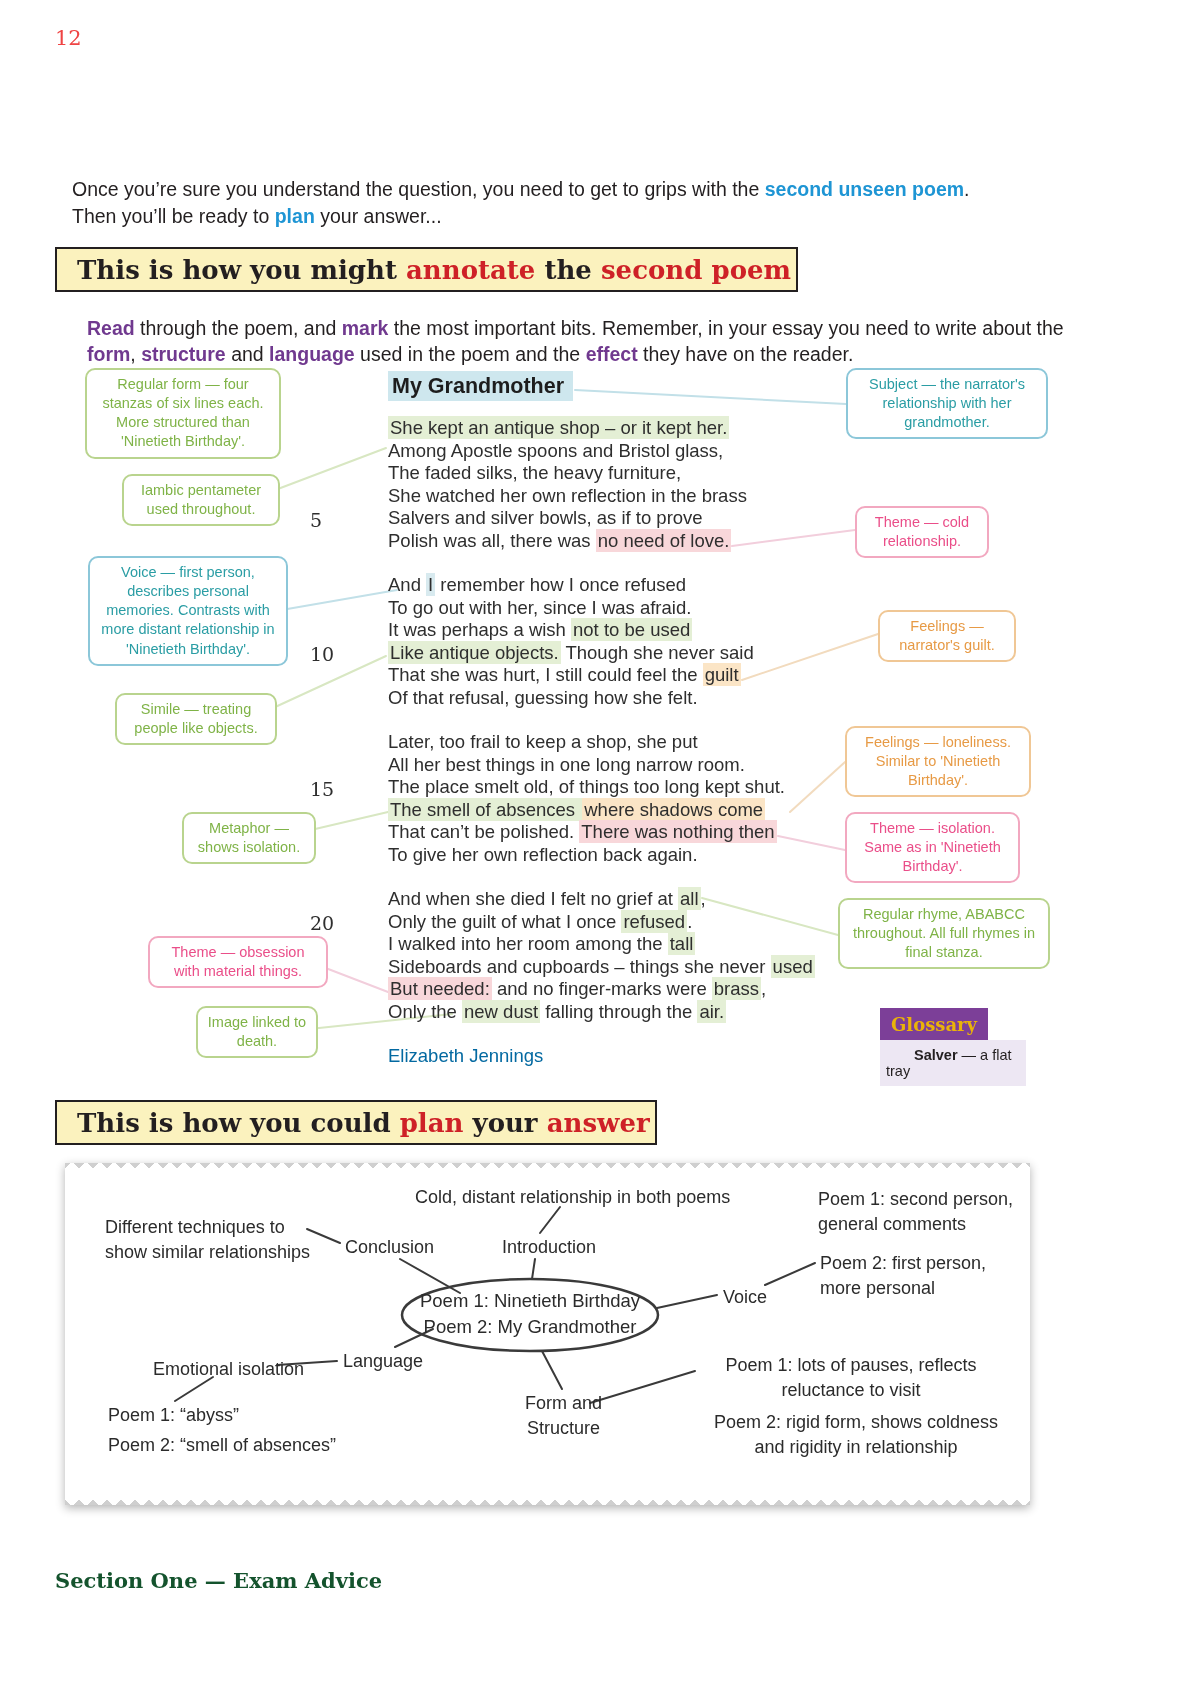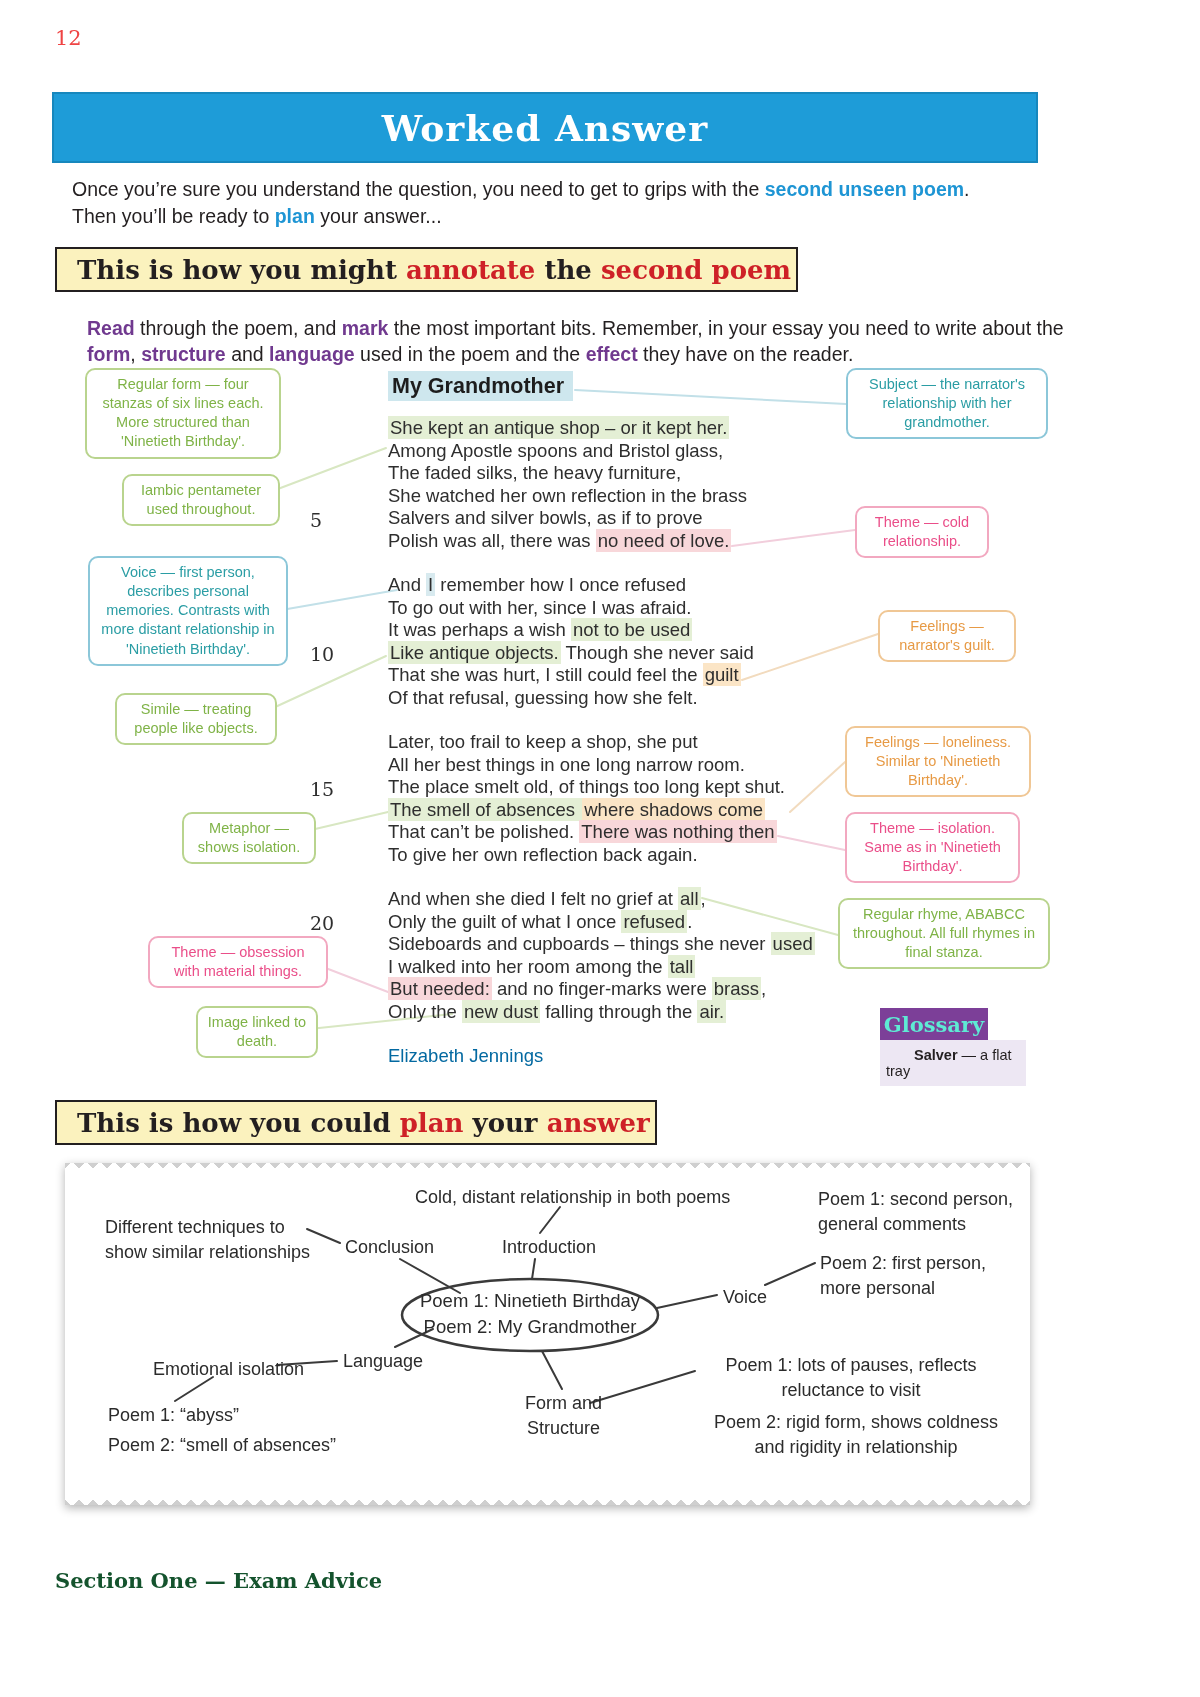--- a/index.html
+++ b/index.html
@@ -45,21 +45,21 @@
 
   .anno{position:absolute;z-index:2;background:#ffffff;border-radius:10px;padding:5px 8px;text-align:center;
         font-size:14.5px;line-height:1.32;box-sizing:content-box;}
   .anno-green{border:2px solid #B9D48E;color:#7FB347;}
   .anno-teal{border:2px solid #8CC7D9;color:#2A9DA4;}
   .anno-pink{border:2px solid #F2A8C0;color:#EA4E89;}
   .anno-orange{border:2px solid #F0C795;color:#E79A45;}
 
   .glossary-header{position:absolute;left:880px;top:1008px;width:108px;height:32px;background:#7C3F98;z-index:2;
                    display:flex;align-items:center;justify-content:center;}
-  .glossary-header span{font-family:"DejaVu Serif",serif;font-weight:700;font-size:21px;color:#5eead4;}
+  .glossary-header span{font-family:"DejaVu Serif",serif;font-weight:700;font-size:18px;color:#eab308;}
   .glossary-body{position:absolute;left:880px;top:1040px;width:146px;background:#EDE7F3;z-index:2;
                  padding:7px 6px;font-size:14.5px;color:#231F20;box-sizing:border-box;}
   .gterm{font-weight:bold;margin-left:28px;}
 
   .paper{position:absolute;left:65px;top:1163px;width:965px;height:342px;background:#ffffff;
          box-shadow:0 3px 9px rgba(0,0,0,0.3);z-index:2;}
   .tear{position:absolute;left:0;right:0;height:7px;}
   .tear-top{top:0;background-image:linear-gradient(135deg,#cfcfcf 25%,transparent 25%),linear-gradient(225deg,#cfcfcf 25%,transparent 25%);background-size:14px 7px;background-repeat:repeat-x;}
   .tear-bottom{bottom:0;background-image:linear-gradient(45deg,#cfcfcf 25%,transparent 25%),linear-gradient(315deg,#cfcfcf 25%,transparent 25%);background-size:14px 7px;background-repeat:repeat-x;}
   .mm-svg{position:absolute;left:0;top:0;}
@@ -69,23 +69,20 @@
   .footer{position:absolute;left:55px;top:1568px;font-family:"DejaVu Serif",serif;font-weight:700;
           font-size:21px;color:#14532d;}
 </style>
 </head>
 <body>
 
 <div class="page">
 
   <div class="page-number">12</div>
 
-  <div class="banner-blue">
-    <span>Worked Answer</span>
-  </div>
 
   <div class="intro">
     <div><span class="c-plain">Once you’re sure you understand the question, you need to get to grips with the </span><span class="c-blue">second unseen poem</span><span class="c-plain">.</span></div>
     <div><span class="c-plain">Then you’ll be ready to </span><span class="c-blue">plan</span><span class="c-plain"> your answer...</span></div>
   </div>
 
   <div class="banner-yellow b1">
       <span><span class="c-plain">This is how you might </span><span class="c-red">annotate</span><span class="c-plain"> the </span><span class="c-red">second poem</span></span>
     </div>
 
@@ -133,22 +130,22 @@
           <div class="poem-line"><span>Later, too frail to keep a shop, she put</span></div>
           <div class="poem-line"><span>All her best things in one long narrow room.</span></div>
           <div class="poem-line"><span>The place smelt old, of things too long kept shut.</span></div>
           <div class="poem-line"><span class="hl hl-green">The smell of absences </span><span class="hl hl-orange">where shadows come</span></div>
           <div class="poem-line"><span>That can’t be polished. </span><span class="hl hl-pink">There was nothing then</span></div>
           <div class="poem-line"><span>To give her own reflection back again.</span></div>
         </div>
         <div class="stanza">
           <div class="poem-line"><span>And when she died I felt no grief at </span><span class="hl hl-green">all</span><span>,</span></div>
           <div class="poem-line"><span>Only the guilt of what I once </span><span class="hl hl-green">refused</span><span>.</span></div>
+          <div class="poem-line"><span>I walked into her room among the </span><span class="hl hl-green">tall</span></div>
           <div class="poem-line"><span>Sideboards and cupboards – things she never </span><span class="hl hl-green">used</span></div>
-          <div class="poem-line"><span>I walked into her room among the </span><span class="hl hl-green">tall</span></div>
           <div class="poem-line"><span class="hl hl-pink">But needed:</span><span> and no finger-marks were </span><span class="hl hl-green">brass</span><span>,</span></div>
           <div class="poem-line"><span>Only the </span><span class="hl hl-green">new dust</span><span> falling through the </span><span class="hl hl-green">air.</span></div>
         </div>
       </div>
     <div class="poem-author">Elizabeth Jennings</div>
   </div>
 
   <div class="lineno" style="top:509px;">5</div>
   <div class="lineno" style="top:643px;">10</div>
   <div class="lineno" style="top:778px;">15</div>

